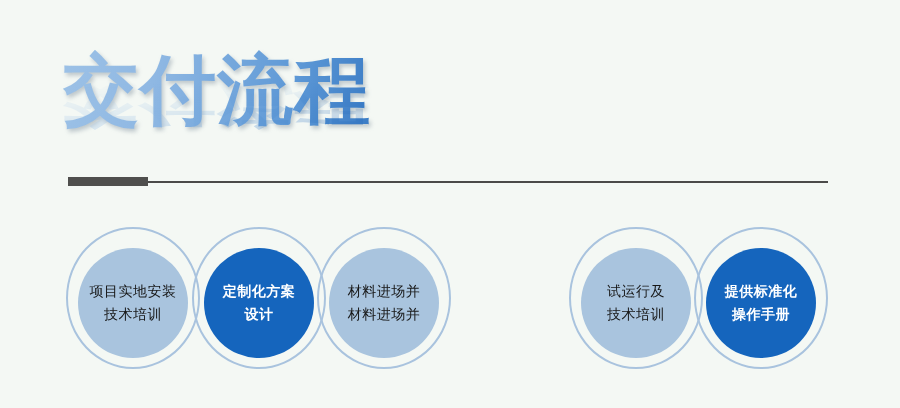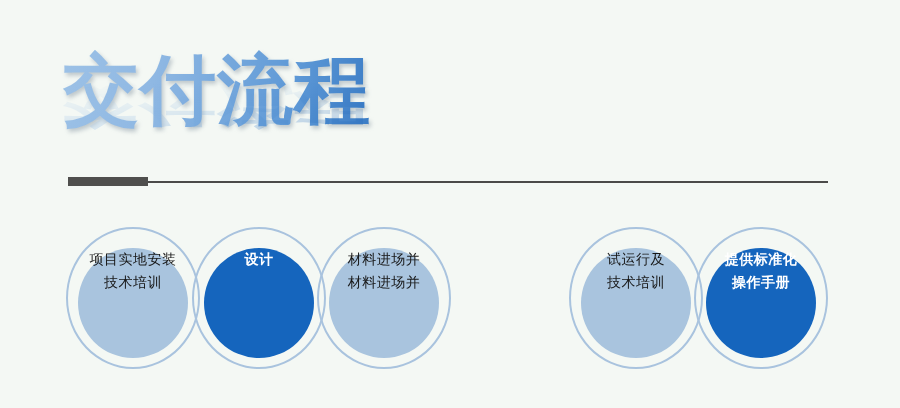--- a/index.html
+++ b/index.html
@@ -119,21 +119,21 @@
     position: absolute;
     left: 18px;
     top: 24px;
     width: 110px;
     height: 110px;
     border-radius: 50%;
     box-sizing: border-box;
     display: flex;
     flex-direction: column;
     align-items: center;
-    justify-content: flex-start;
+    justify-content: center;
     text-align: center;
   }
   .step-circle.light {
     background: #a9c4de;
   }
   .step-circle.dark {
     background: #1565bd;
   }
   .step-line {
     display: block;
@@ -172,20 +172,21 @@
       <div class="step-ring"></div>
       <div class="step-circle light">
         <span class="step-line">项目实地安装</span>
         <span class="step-line">技术培训</span>
       </div>
     </div>
 
     <div class="step" style="left:186px;">
       <div class="step-ring"></div>
       <div class="step-circle dark">
+        <span class="step-line">定制化方案</span>
         <span class="step-line">设计</span>
       </div>
     </div>
 
     <div class="step" style="left:311px;">
       <div class="step-ring"></div>
       <div class="step-circle light">
         <span class="step-line">材料进场并</span>
         <span class="step-line">材料进场并</span>
       </div>

